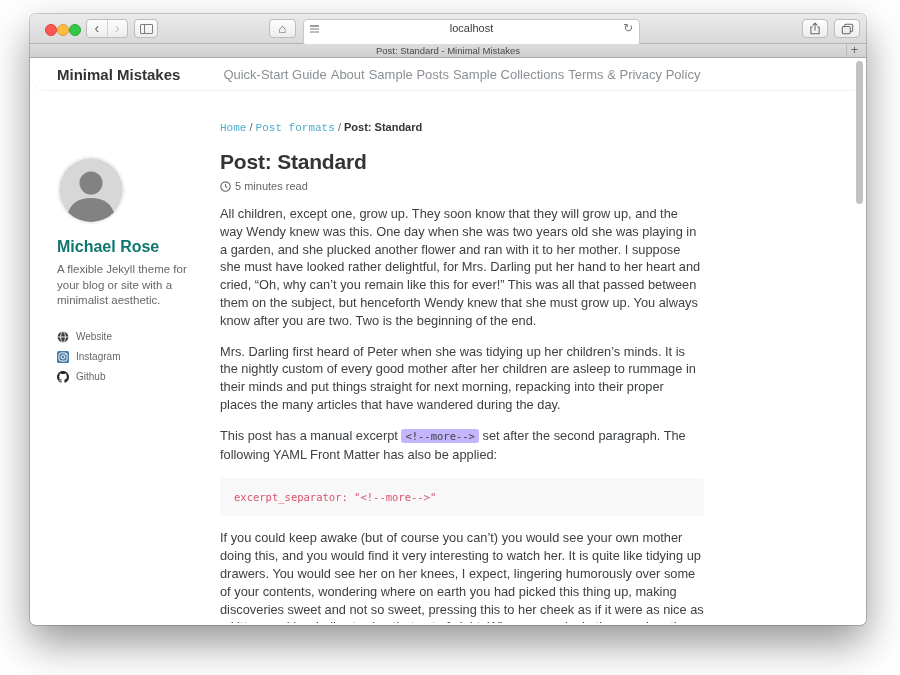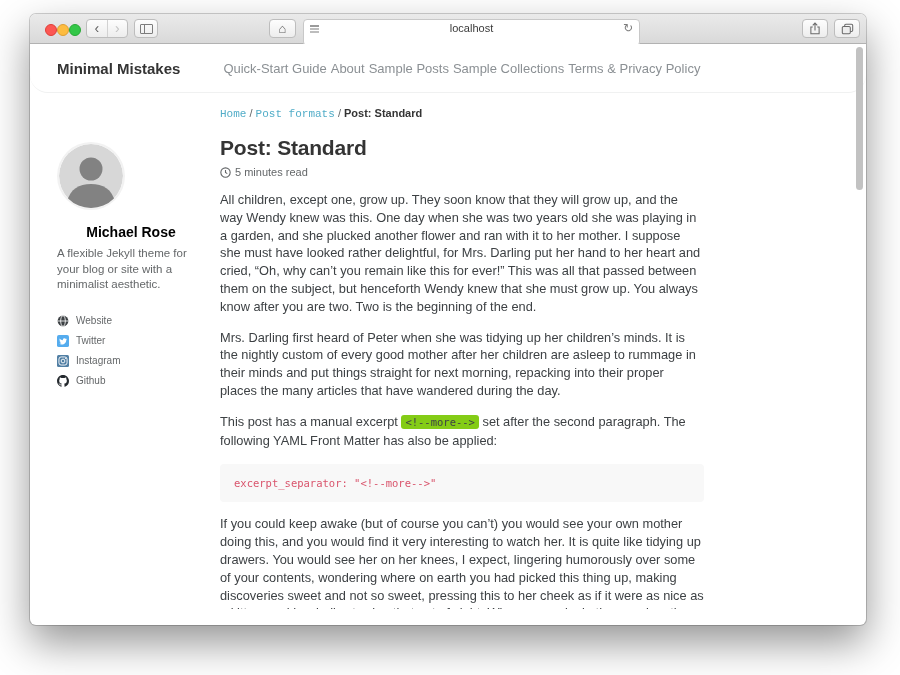--- a/index.html
+++ b/index.html
@@ -34,46 +34,46 @@
   .refresh{position:absolute;right:6px;top:1px;font-size:12px;color:#7d7d7d;}
   .sharebtn{right:38px;width:26px;left:auto;}
   .tabsbtn{right:6px;width:26px;left:auto;}
   .tabbar{position:relative;height:14px;background:linear-gradient(#dcdcdc,#cfcfcf);
           border-bottom:1px solid #aaa;}
   .tabtitle{position:absolute;left:0;right:0;top:1px;text-align:center;font-size:9.5px;color:#4a4a4a;}
   .newtab{position:absolute;right:4px;top:0;font-size:12px;line-height:13px;color:#666;
           padding:0 4px;border-left:1px solid #bbb;}
   
   .viewport{position:relative;height:565px;background:#fff;overflow:hidden;}
-  .masthead{height:49px;border-bottom:1px solid #f0f1f1;display:flex;align-items:center;
+  .masthead{height:33px;border-bottom:1px solid #f0f1f1;display:flex;align-items:center;
             padding:14px 27px;border-radius:18px;}
   .sitetitle{font-size:15px;font-weight:bold;color:#343434;}
   .mainnav{display:flex;gap:4px;margin-left:43px;}
   .mainnav a{font-size:13px;color:#8b9094;text-decoration:none;}
   .scrollthumb{position:absolute;right:3px;top:3px;width:7px;height:143px;background:#c2c2c2;
                border-radius:4px;}
   
   .sidebar{position:absolute;left:27px;top:100px;width:148px;}
   .avatar{width:64px;height:64px;border-radius:50%;overflow:hidden;margin-left:2px;
           box-shadow:0 0 0 2px #f2f2f2;}
-  .authorname{margin-top:16px;font-size:14px;font-weight:bold;color:#000000;text-align:center;}
+  .authorname{margin-top:16px;font-size:16px;font-weight:bold;color:#0f766e;}
   .authorbio{margin-top:6px;font-size:11.5px;line-height:15.5px;color:#646769;}
   .authorlinks{margin-top:18px;}
   .alink{display:flex;align-items:center;height:20px;font-size:10px;color:#646769;cursor:pointer;}
   .alink svg{margin-right:7px;flex:none;}
   
   .article{position:absolute;left:190px;top:63px;width:484px;}
   .breadcrumb{font-size:11px;color:#646769;}
   .breadcrumb a{color:#52adc8;text-decoration:none;font-family:Liberation Mono, monospace;}
   .breadcrumb .cur{font-weight:bold;color:#343434;}
   .posttitle{margin-top:16px;font-size:21px;font-weight:bold;color:#343434;letter-spacing:-.2px;}
   .postmeta{margin-top:6px;font-size:11px;color:#646769;display:flex;align-items:center;gap:4px;}
   .article p{margin:13px 0 0;font-size:12.8px;line-height:17.8px;color:#3d4144;}
   .inlinecode{font-family:"DejaVu Sans Mono","Liberation Mono",monospace;font-size:10.5px;
-              background:#84cc16;border-radius:3px;padding:1px 4px;color:#3d4144;}
+              background:#c4b5fd;border-radius:3px;padding:1px 4px;color:#3d4144;}
   .codeblock{margin-top:15px;background:#f8f8f8;border-radius:4px;padding:13px 14px;
              font-family:"DejaVu Sans Mono","Liberation Mono",monospace;font-size:10.5px;
              color:#d9536b;}
 </style>
 </head>
 <body>
 
 <div class="stage">
   <div class="window">
 
@@ -108,20 +108,24 @@
         </svg>
       </div>
       <div class="chromebtn tabsbtn">
         <svg width="13" height="12" viewBox="0 0 16 15" fill="none" stroke="#6a6a6a" stroke-width="1.3">
           <rect x="4.5" y="1.5" width="10" height="9" rx="1.5"></rect>
             <rect x="1.5" y="4.5" width="10" height="9" rx="1.5" fill="#ededed"></rect>
         </svg>
       </div>
     </div>
 
+    <div class="tabbar">
+      <div class="tabtitle">Post: Standard - Minimal Mistakes</div>
+      <div class="newtab">+</div>
+    </div>
 
     <div class="viewport">
 
       <div class="masthead">
         <div class="sitetitle">Minimal Mistakes</div>
         <div class="mainnav">
           <a>Quick-Start Guide</a>
           <a>About</a>
           <a>Sample Posts</a>
           <a>Sample Collections</a>
@@ -140,27 +144,20 @@
         <div class="authorname">Michael Rose</div>
         <div class="authorbio">A flexible Jekyll theme for your blog or site with a minimalist aesthetic.</div>
         <div class="authorlinks">
           <div class="alink">
             <svg width="12" height="12" viewBox="0 0 16 16">
               <circle cx="8" cy="8" r="7.2" fill="#3d4144"></circle>
               <path d="M.8 8h14.4" stroke="#fff" stroke-width="1.1"></path>
               <ellipse cx="8" cy="8" rx="3.1" ry="7.2" fill="none" stroke="#fff" stroke-width="1.1"></ellipse>
             </svg>
             <span>Website</span>
-          </div>
-          <div class="alink">
-            <svg width="12" height="12" viewBox="0 0 16 16">
-              <rect width="16" height="16" rx="2.5" fill="#55acee"></rect>
-              <path fill="#fff" d="M13 5.3c-.4.2-.8.3-1.2.3.4-.2.7-.6.9-1.1-.4.2-.8.4-1.3.5-.4-.4-.9-.7-1.5-.7-1.2 0-2.1.9-2.1 2.1l.1.5c-1.8-.1-3.3-.9-4.3-2.2-.2.3-.3.7-.3 1.1 0 .7.4 1.4.9 1.7-.3 0-.7-.1-.9-.2 0 1 .7 1.8 1.7 2h-.9c.3.8 1 1.4 2 1.4-.8.6-1.7.9-2.7.9H3c1 .6 2.1 1 3.3 1 3.9 0 6.1-3.2 6.1-6.1v-.3c.4-.2.8-.6 1.1-1z"></path>
-            </svg>
-            <span>Twitter</span>
           </div>
           <div class="alink">
             <svg width="12" height="12" viewBox="0 0 16 16">
               <rect width="16" height="16" rx="2" fill="#517fa4"></rect>
               <rect x="2.6" y="2.6" width="10.8" height="10.8" rx="3" fill="none" stroke="#fff" stroke-width="1.2"></rect>
               <circle cx="8" cy="8" r="2.5" fill="none" stroke="#fff" stroke-width="1.2"></circle>
               <circle cx="11.6" cy="4.4" r=".9" fill="#fff"></circle>
             </svg>
             <span>Instagram</span>
           </div>

